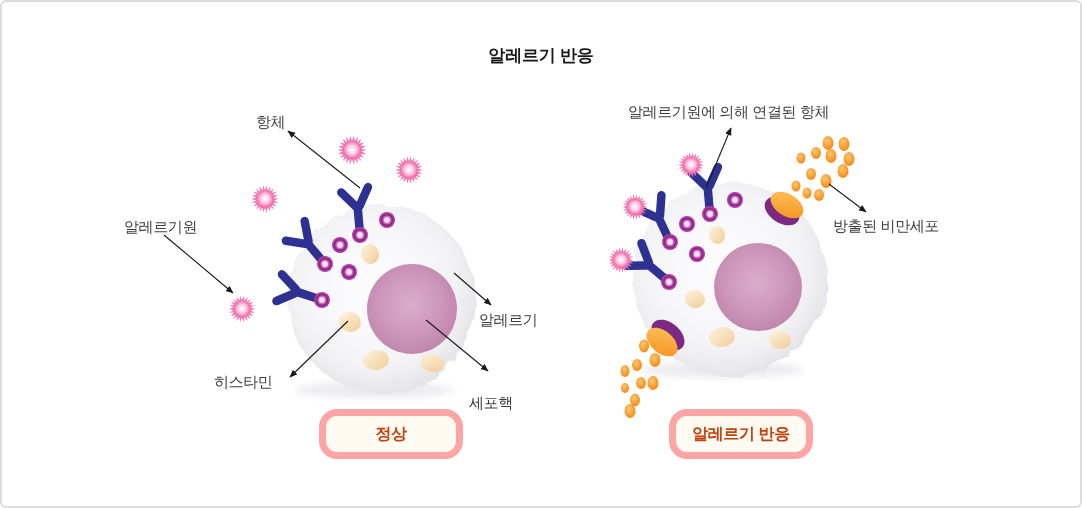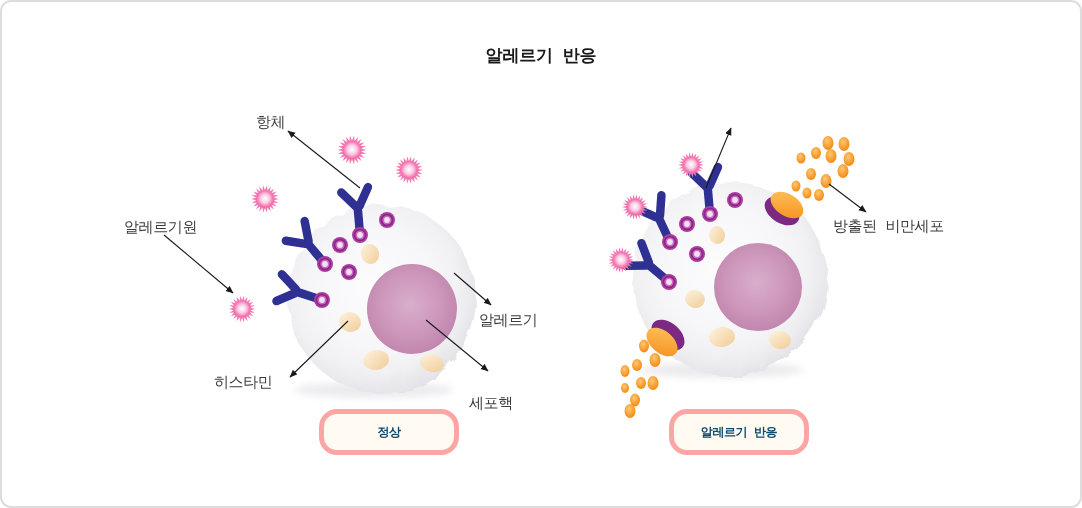--- a/index.html
+++ b/index.html
@@ -1,33 +1,33 @@
 <!DOCTYPE html>
 <html><head>
 <meta charset="utf-8">
 <style>
   html,body { margin:0; padding:0; background:#fff; }
   .frame {
     position:relative; width:1082px; height:508px; box-sizing:border-box;
-    background:#fff; border:2px solid #DDDDDF; border-radius:11px; overflow:hidden;
-    font-family:Liberation Mono, monospace;
+    background:#fff; border:2px solid #DDDDDF; border-radius:6px; overflow:hidden;
+    font-family:Liberation Sans, sans-serif;
   }
   .title {
     position:absolute; top:42px; left:0; right:0; text-align:center;
     font-size:17px; font-weight:700; color:#191919; letter-spacing:-0.2px;
   }
   .lbl {
     position:absolute; font-size:15px; color:#3C3C3C; white-space:nowrap;
     letter-spacing:-0.4px;
   }
   .badge {
     position:absolute; width:130px; height:36px; border-radius:18px;
-    background:#FFFAF2; border:5px solid #fca5a5;
+    background:#FFFAF2; border:7px solid #fca5a5;
     display:flex; align-items:center; justify-content:center;
-    font-size:12px; font-weight:700; color:#0c4a6e; letter-spacing:-0.4px;
+    font-size:16px; font-weight:700; color:#c2410c; letter-spacing:-0.4px;
   }
   svg.canvas { position:absolute; left:0; top:0; }
   .ab { stroke:#2E3192; stroke-width:8.5; stroke-linecap:round; }
   .arrow { stroke:#1A1A1A; stroke-width:1.1; }
 </style>
 </head>
 <body>
 
 <div class="frame">
 
@@ -212,18 +212,19 @@
       <line class="arrow" x1="704" y1="186" x2="729" y2="126" marker-end="url(#ah)"></line>
       <line class="arrow" x1="827" y1="182" x2="864" y2="210" marker-end="url(#ah)"></line>
     </g>
   </svg>
 
   <div class="lbl" style="left:254px; top:111px;">항체</div>
   <div class="lbl" style="left:122px; top:216px;text-align:center;">알레르기원</div>
   <div class="lbl" style="left:212px; top:371px;text-align:right;">히스타민</div>
   <div class="lbl" style="left:477px; top:309px;">알레르기</div>
   <div class="lbl" style="left:467px; top:392px;">세포핵</div>
+  <div class="lbl" style="left:626px; top:101px;">알레르기원에 의해 연결된 항체</div>
   <div class="lbl" style="left:831px; top:215px;">방출된 비만세포</div>
 
   <div class="badge" style="left:317px; top:407px;">정상</div>
   <div class="badge" style="left:667px; top:407px;">알레르기 반응</div>
 
 </div>
 
 </body></html>

